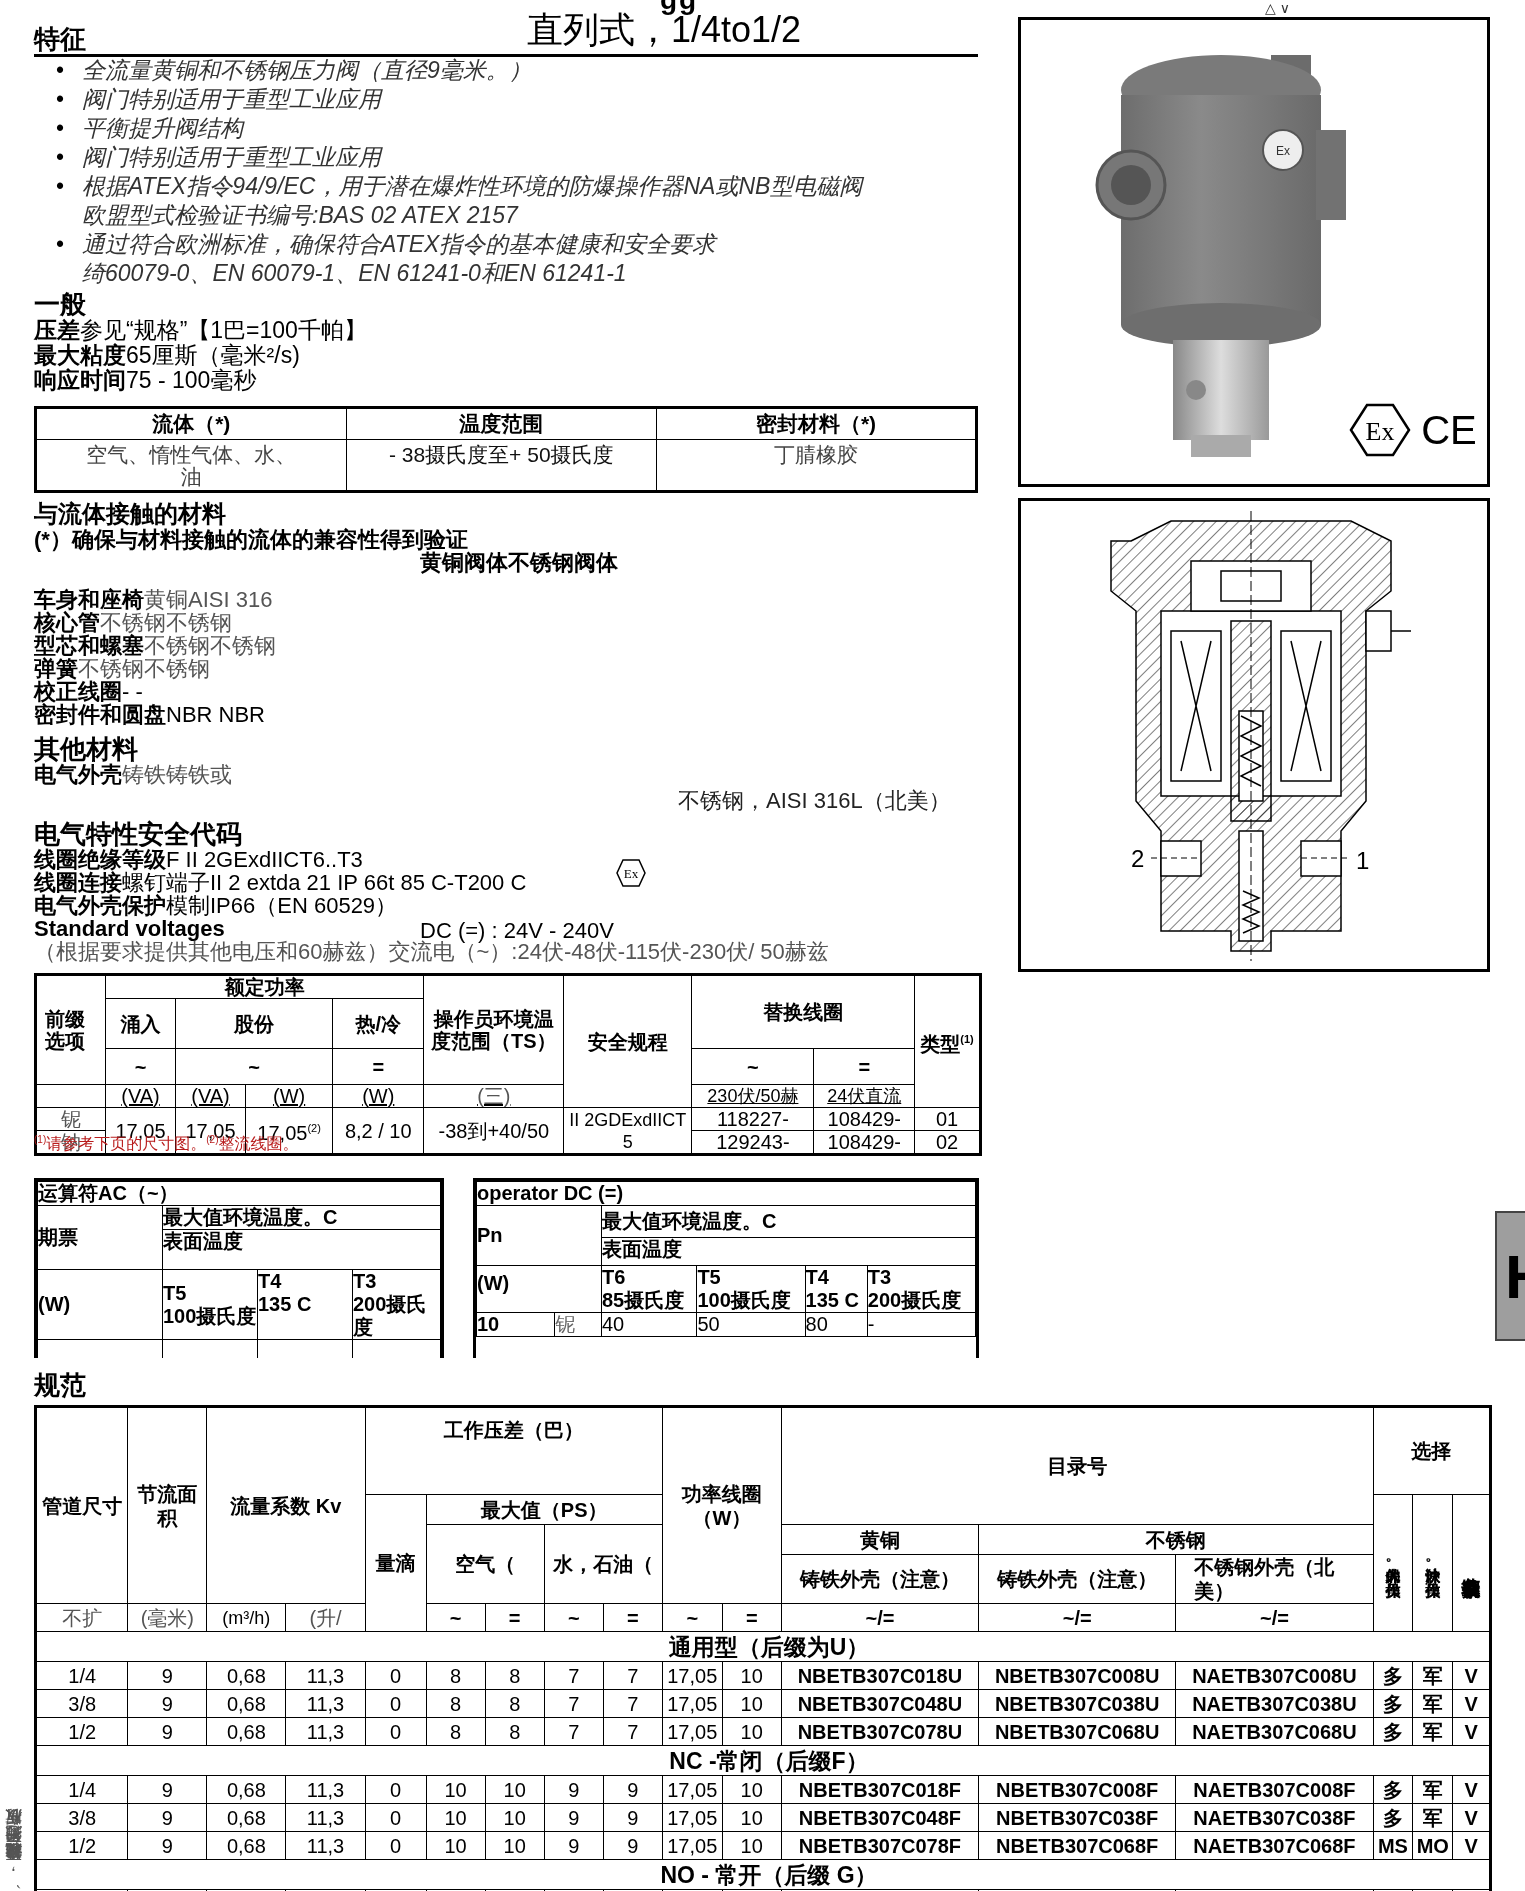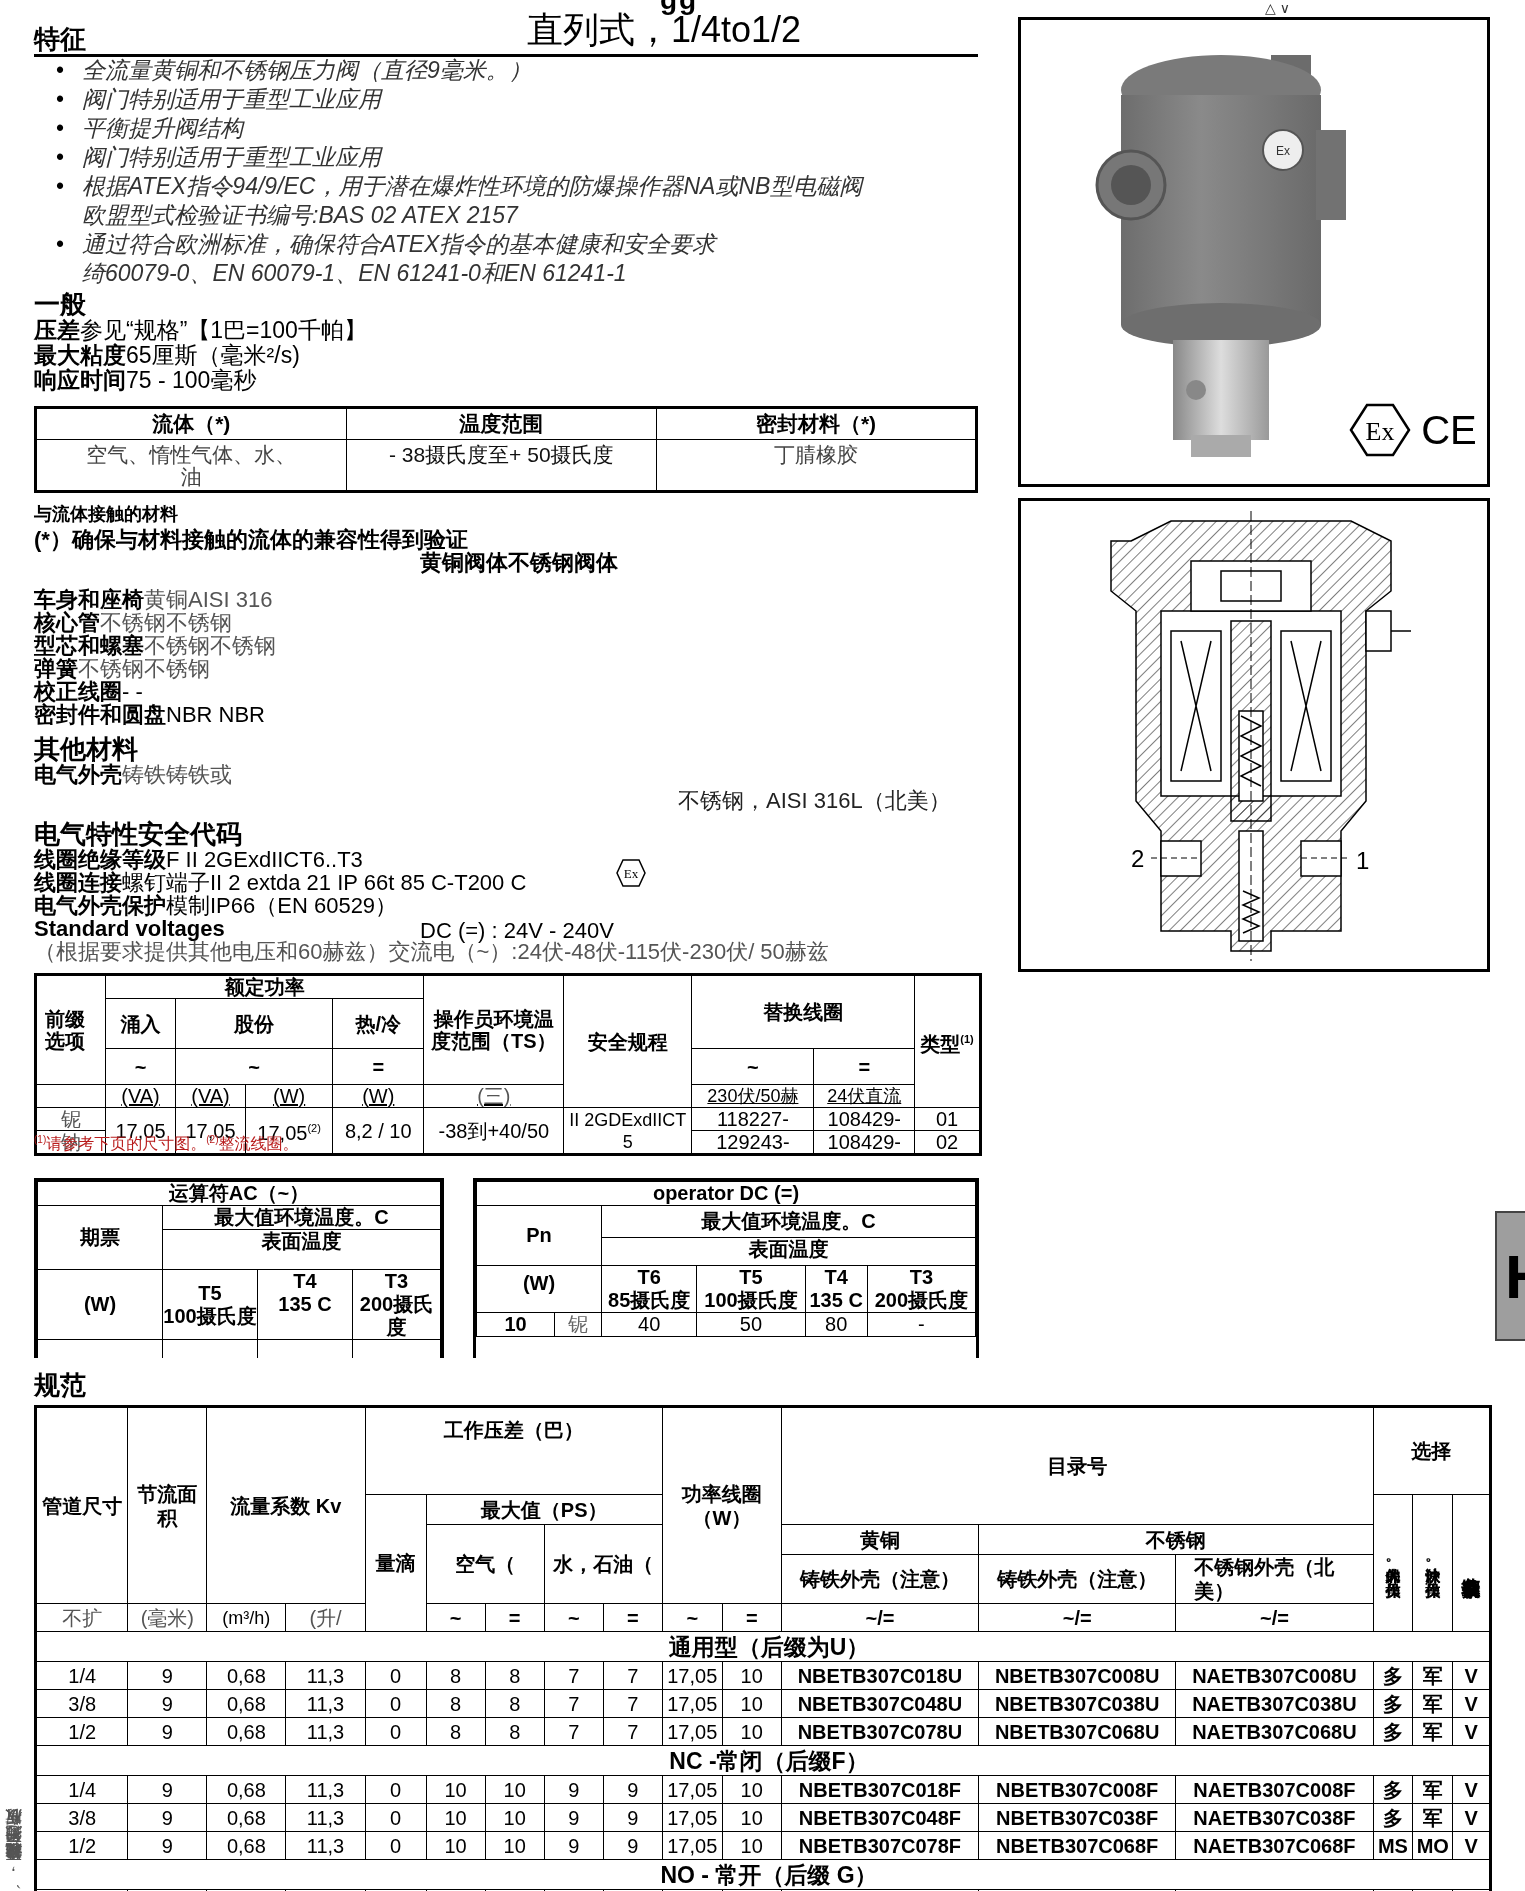--- a/index.html
+++ b/index.html
@@ -27,21 +27,21 @@
 
   
   table { border-collapse: collapse; }
   #fluid-table { left: 34px; top: 406px; width: 944px; font-size: 21px; border: 3px solid #000; }
   #fluid-table th, #fluid-table td { border: 1.5px solid #000; text-align: center; }
   #fluid-table th { height: 32px; font-weight: bold; }
   #fluid-table td { height: 52px; vertical-align: top; color: #444; line-height: 22px; padding-top: 4px; }
 
   
   #materials { left: 34px; top: 500px; font-size: 22px; line-height: 23px; width: 940px; }
-  #materials .h { font-size: 18px; font-weight: bold; line-height: 28px; }
+  #materials .h { font-size: 24px; font-weight: bold; line-height: 28px; }
   #materials .sub { font-weight: bold; }
   #materials .center { padding-left: 386px; font-weight: bold; }
   #materials .row b { font-weight: bold; }
 
   #other-materials { left: 34px; top: 735px; font-size: 22px; line-height: 24px; }
   #other-materials .h { font-size: 26px; font-weight: bold; line-height: 28px; }
   #ss-note { left: 678px; top: 786px; font-size: 22px; color: #222; }
 
   #electrical { left: 34px; top: 820px; font-size: 22px; line-height: 23px; width: 960px; }
   #electrical .h { font-size: 26px; font-weight: bold; line-height: 28px; }
@@ -56,21 +56,21 @@
   #power-table .thin { font-weight: normal; text-decoration: underline; }
   #power-table sup { font-size: 11px; }
   #footnote { left: 34px; top: 1134px; font-size: 16px; color: #b91c1c; }
   #footnote sup { font-size: 10px; }
 
   
   .op-wrap { overflow: hidden; border: 3px solid #000; border-bottom: none; }
   #ac-wrap { left: 34px; top: 1178px; width: 410px; height: 180px; }
   #dc-wrap { left: 473px; top: 1178px; width: 506px; height: 180px; }
   .op-table { width: 100%; font-size: 20px; }
-  .op-table th, .op-table td { border: 1.5px solid #000; text-align: center; font-weight: bold; line-height: 23px; margin-left: 8px; }
+  .op-table th, .op-table td { border: 1.5px solid #000; text-align: left; font-weight: bold; line-height: 23px; margin-left: 8px; }
   .op-table td.g { font-weight: normal; color: #666; }
 
   
   #h-tab { left: 1495px; top: 1211px; width: 40px; height: 130px; background: #9e9e9e; border: 2px solid #444; }
   #h-tab span { position: absolute; left: 8px; top: 28px; font-size: 62px; font-weight: bold; }
 
   
   #photo-box { left: 1018px; top: 17px; width: 472px; height: 470px; border: 3px solid #000; }
   #drawing-box { left: 1018px; top: 498px; width: 472px; height: 474px; border: 3px solid #000; }
 

